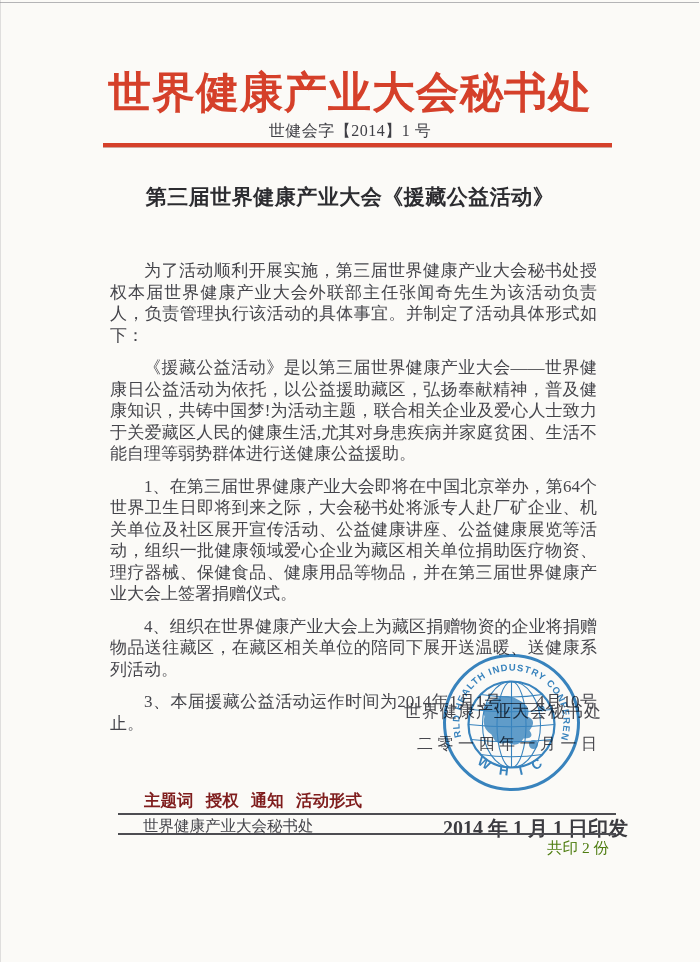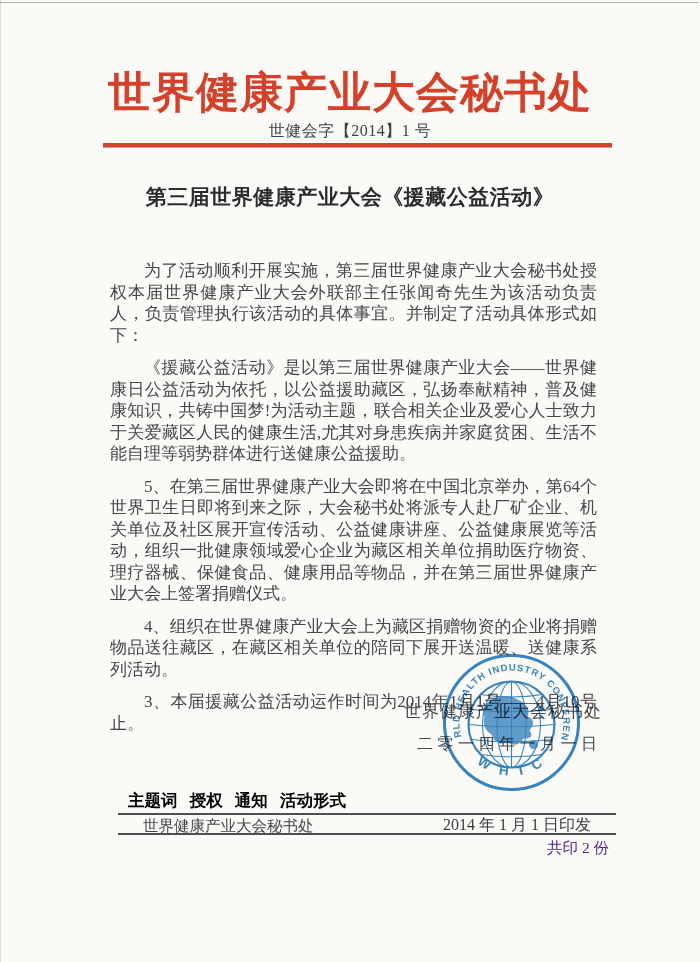--- a/index.html
+++ b/index.html
@@ -23,46 +23,46 @@
     font-size:21px;font-weight:bold;color:#2c2c30;letter-spacing:.5px;}
   .doc-body{position:absolute;top:260px;left:110px;width:487px;
     font-size:17px;line-height:21.5px;text-align:justify;color:#45454b;}
   .doc-body p{margin:0 0 11px 0;text-indent:2em;}
   .sig-org{position:absolute;left:404px;top:700px;font-size:17px;
     letter-spacing:1px;color:#47474d;white-space:nowrap;}
   .sig-date{position:absolute;left:417px;top:734px;font-size:16px;
     letter-spacing:4.5px;color:#47474d;white-space:nowrap;}
   .seal{position:absolute;left:440px;top:651px;width:143px;height:143px;
     mix-blend-mode:multiply;opacity:.95;}
-  .kw-line{position:absolute;left:128px;top:790px;font-size:16.5px;font-weight:bold;
-    color:#000000;word-spacing:8px;white-space:nowrap;text-align:right;}
+  .kw-line{position:absolute;left:144px;top:790px;font-size:16.5px;font-weight:bold;
+    color:#7f1d1d;word-spacing:8px;white-space:nowrap;text-align:right;}
   .f-line-1{position:absolute;left:118px;top:813px;width:498px;height:2px;background:#4d4d52;}
   .f-issuer{position:absolute;left:143px;top:816px;font-size:15.5px;color:#45454b;white-space:nowrap;}
-  .f-date{position:absolute;left:443px;top:815px;font-size:16px;font-weight:400;
+  .f-date{position:absolute;left:443px;top:815px;font-size:20px;font-weight:700;
     color:#3c3c41;white-space:nowrap;}
   .f-line-2{position:absolute;left:118px;top:833px;width:498px;height:2px;background:#4d4d52;}
-  .f-copies{position:absolute;left:547px;top:838px;font-size:15.5px;color:#4c1d95;white-space:nowrap;}
+  .f-copies{position:absolute;left:547px;top:838px;font-size:15.5px;color:#4d7c0f;white-space:nowrap;}
   .seal text{font-family:"Liberation Sans","DejaVu Sans",sans-serif;}
 </style>
 </head>
 <body>
 
 <div class="scan-edge-top"></div>
 <div class="scan-edge-left"></div>
 
 <div class="org-title">世界健康产业大会秘书处</div>
 <div class="doc-number">世健会字【2014】1 号</div>
 <div class="red-line"></div>
 
 <div class="doc-title">第三届世界健康产业大会《援藏公益活动》</div>
 
 <div class="doc-body">
   <p>为了活动顺利开展实施，第三届世界健康产业大会秘书处授权本届世界健康产业大会外联部主任张闻奇先生为该活动负责人，负责管理执行该活动的具体事宜。并制定了活动具体形式如下：</p>
   <p>《援藏公益活动》是以第三届世界健康产业大会——世界健康日公益活动为依托，以公益援助藏区，弘扬奉献精神，普及健康知识，共铸中国梦!为活动主题，联合相关企业及爱心人士致力于关爱藏区人民的健康生活,尤其对身患疾病并家庭贫困、生活不能自理等弱势群体进行送健康公益援助。</p>
-  <p>5、在第三届世界健康产业大会即将在中国北京举办，第64个世界卫生日即将到来之际，大会秘书处将派专人赴厂矿企业、机关单位及社区展开宣传活动、公益健康讲座、公益健康展览等活动，组织一批健康领域爱心企业为藏区相关单位捐助医疗物资、理疗器械、保健食品、健康用品等物品，并在第三届世界健康产业大会上签署捐赠仪式。</p>
+  <p>1、在第三届世界健康产业大会即将在中国北京举办，第64个世界卫生日即将到来之际，大会秘书处将派专人赴厂矿企业、机关单位及社区展开宣传活动、公益健康讲座、公益健康展览等活动，组织一批健康领域爱心企业为藏区相关单位捐助医疗物资、理疗器械、保健食品、健康用品等物品，并在第三届世界健康产业大会上签署捐赠仪式。</p>
   <p>4、组织在世界健康产业大会上为藏区捐赠物资的企业将捐赠物品送往藏区，在藏区相关单位的陪同下展开送温暖、送健康系列活动。</p>
   <p>3、本届援藏公益活动运作时间为2014年1月1号——4月10号止。</p>
 </div>
 
 <div class="sig-org">世界健康产业大会秘书处</div>
 <div class="sig-date">二零一四年一月一日</div>
 
 <svg class="seal" viewBox="-71.5 -71.5 143 143" xmlns="http://www.w3.org/2000/svg">
   <circle r="67" fill="none" stroke="#2e7fc0" stroke-width="3"></circle>
   <path id="sealTopArc" d="M -48.9 17.8 A 52 52 0 1 1 48.9 17.8" fill="none"></path>

